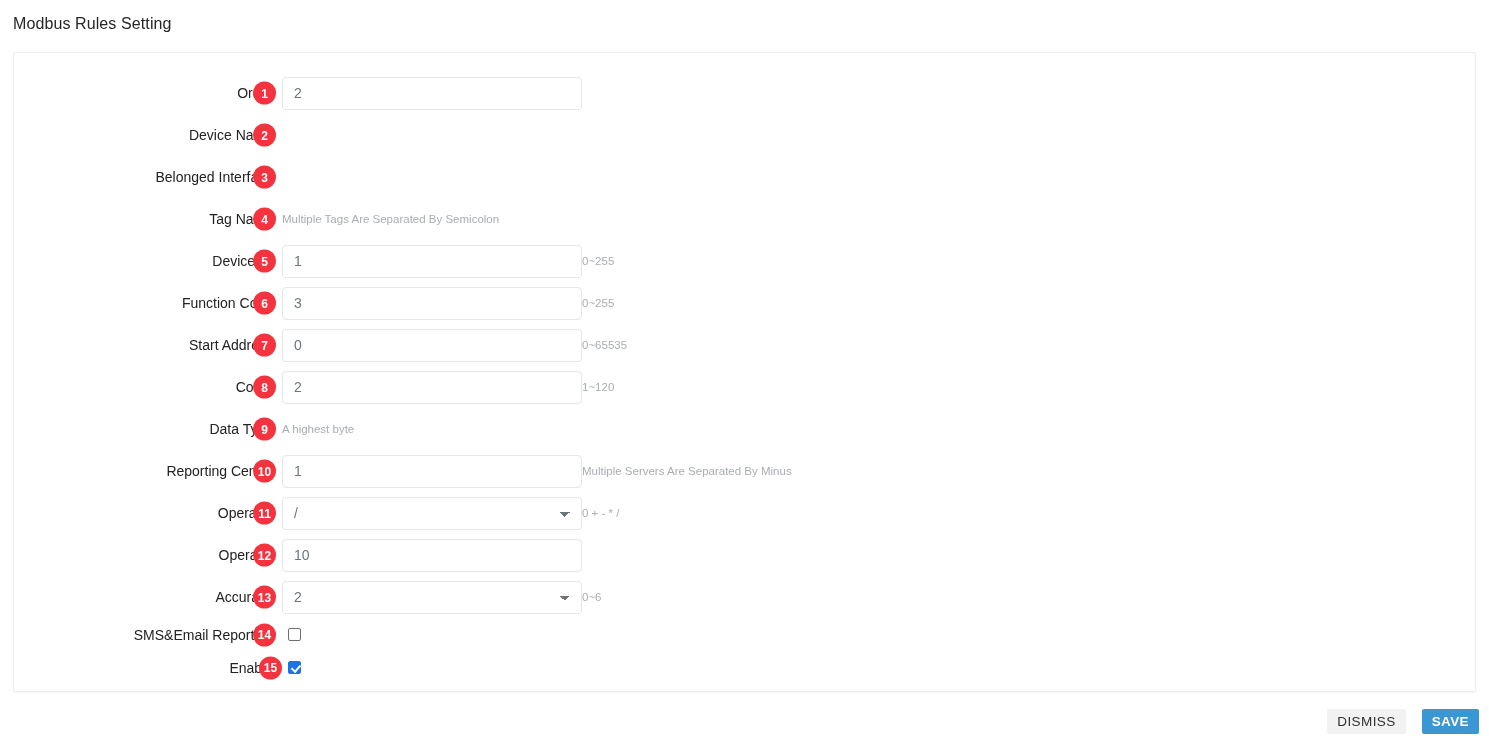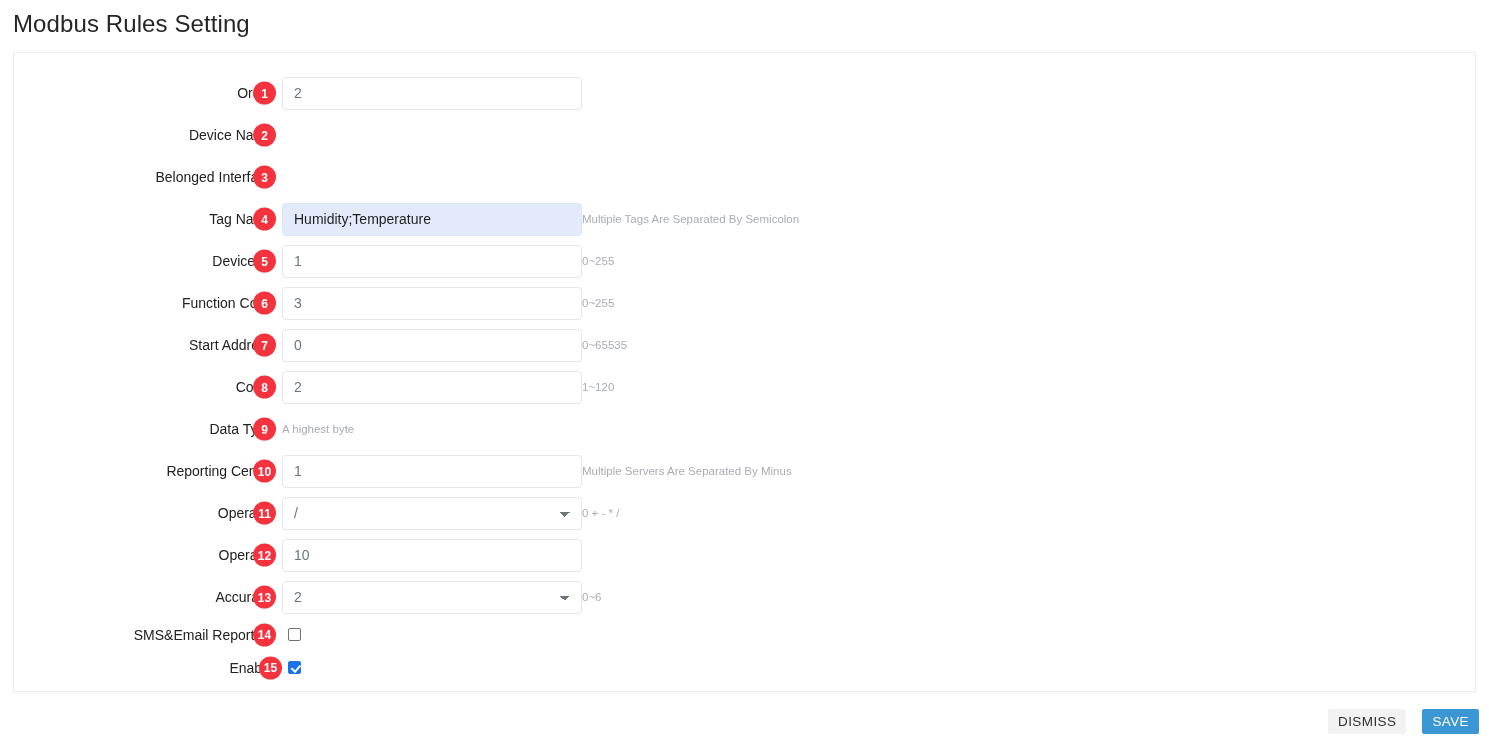--- a/index.html
+++ b/index.html
@@ -15,21 +15,21 @@
     height: 749px;
     overflow: hidden;
     position: relative;
   }
 
   
   .page-title {
     position: absolute;
     left: 13px;
     top: 10px;
-    font-size: 24px;
+    font-size: 16px;
     line-height: 28px;
     color: #262626;
     font-weight: 400;
     letter-spacing: 0.1px;
     white-space: nowrap;
     text-align: center;
   }
 
   
   .card {
@@ -195,20 +195,21 @@
     padding: 0 10px;
     line-height: 25px;
   }
   .btn-dismiss {
     background: #f2f2f2;
     color: #303030;
   }
   .btn-save {
     background: #3b97d3;
     color: #ffffff;
+    font-weight: bold;
   }
 </style>
 </head>
 <body>
 
 <div class="page-title">Modbus Rules Setting</div>
 
 <div class="card">
   <div class="form" id="form-root">
       <div class="row">
@@ -231,21 +232,20 @@
           <span class="label">Belonged Interface</span>
           <span class="badge" style="right: 6px;">3</span>
         </div>
       </div>
       <div class="row">
         <div class="label-wrap">
           <span class="label">Tag Name</span>
           <span class="badge" style="right: 6px;">4</span>
         </div>
         <div class="field-wrap">
-          <input type="text" class="control highlight" value="Humidity;Temperature" style="">
           <span class="hint">Multiple Tags Are Separated By Semicolon</span>
         </div>
       </div>
       <div class="row">
         <div class="label-wrap">
           <span class="label">Device ID</span>
           <span class="badge" style="right: 6px;">5</span>
         </div>
         <div class="field-wrap">
           <input type="text" class="control" value="1" style="">

